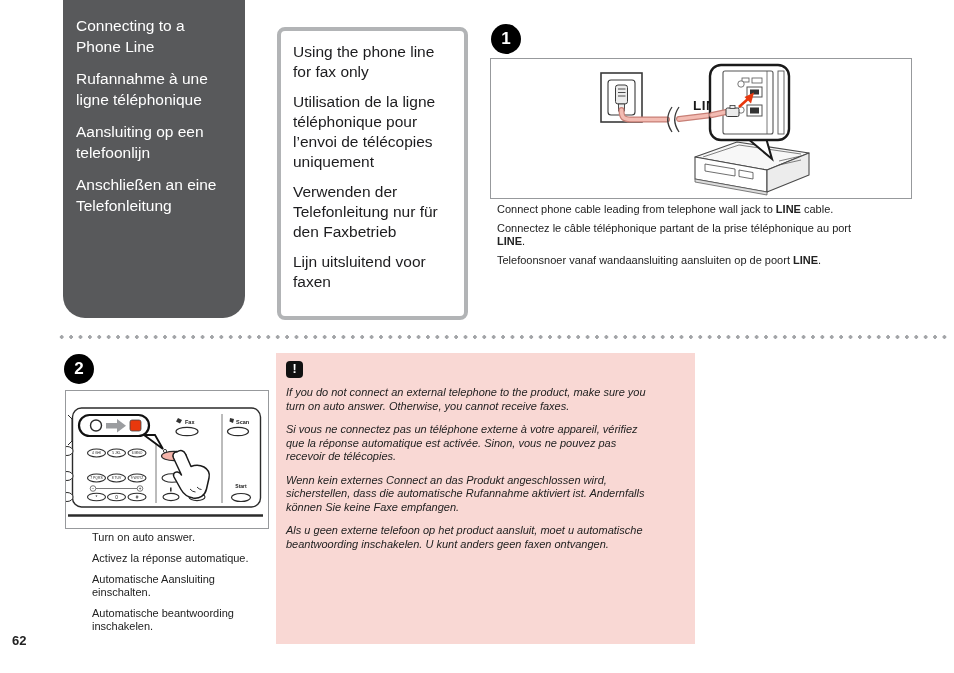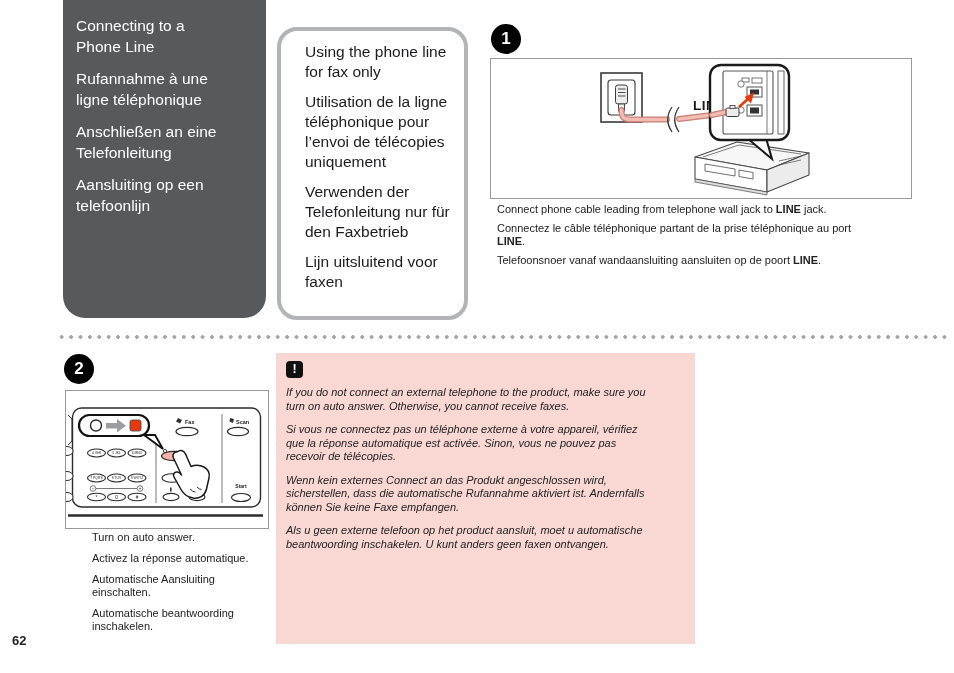--- a/index.html
+++ b/index.html
@@ -1,27 +1,27 @@
 <!DOCTYPE html>
 <html><head>
 <meta charset="utf-8">
 <style>
   html,body{margin:0;padding:0;background:#fff;}
   .page{position:relative;width:954px;height:673px;background:#fff;overflow:hidden;
         font-family:"Liberation Sans","DejaVu Sans",sans-serif;color:#222;}
   .pre{white-space:pre-line;}
 
   
-  .title-box{position:absolute;left:63px;top:0;width:203px;height:318px;background:#58595b;
+  .title-box{position:absolute;left:63px;top:0;width:182px;height:318px;background:#58595b;
              border-radius:0 0 22px 22px;box-sizing:border-box;padding:15px 10px 0 13px;}
   .title-box p{margin:0 0 11px 0;color:#fff;font-size:15.5px;line-height:21px;font-weight:500;}
 
   
   .subtitle-box{position:absolute;left:277px;top:27px;width:191px;height:293px;background:#fff;
-                border:4px solid #b2b4b6;border-radius:20px;box-sizing:border-box;padding:11px 11px 0 24px;}
+                border:4px solid #b2b4b6;border-radius:8px;box-sizing:border-box;padding:11px 11px 0 12px;}
   .subtitle-box p{margin:0 0 10px 0;color:#1c1c1e;font-size:15.5px;line-height:20px;}
 
   
   .marker{position:absolute;width:30px;height:30px;border-radius:50%;background:#000;color:#fff;
           font-size:17px;font-weight:bold;display:flex;align-items:center;justify-content:center;}
   .marker1{left:491px;top:24px;}
   .marker2{left:64px;top:354px;}
 
   
   .diagram-box{position:absolute;left:490px;top:58px;width:420px;height:139px;border:1px solid #97999c;background:#fff;}
@@ -56,24 +56,24 @@
 </head>
 <body>
 
 <div class="page">
 
   <div class="title-box">
     <p class="pre">Connecting to a
 Phone Line</p>
     <p class="pre">Rufannahme à une
 ligne téléphonique</p>
+    <p class="pre">Aansluiting op een
+telefoonlijn</p>
     <p class="pre">Anschließen an eine
 Telefonleitung</p>
-    <p class="pre">Aansluiting op een
-telefoonlijn</p>
   </div>
 
   <div class="subtitle-box">
     <p class="pre">Using the phone line
 for fax only</p>
     <p class="pre">Utilisation de la ligne
 téléphonique pour
 l’envoi de télécopies
 uniquement</p>
     <p class="pre">Verwenden der
@@ -157,21 +157,21 @@
 
         <g>
           <line x1="248" y1="48" x2="258" y2="39" stroke="#e8380d" stroke-width="2.6"></line>
           <polygon points="263,33.5 253.5,38 260,44.5" fill="#e8380d"></polygon>
         </g>
       </g>
     </svg>
   </div>
 
   <div class="captions1">
-    <p class="pre"><span>Connect phone cable leading from telephone wall jack to </span><span class="b">LINE</span><span> jack.</span></p>
+    <p class="pre"><span>Connect phone cable leading from telephone wall jack to </span><span class="b">LINE</span><span> cable.</span></p>
     <p class="pre"><span>Connectez le câble téléphonique partant de la prise téléphonique au port
 </span><span class="b">LINE</span><span>.</span></p>
     <p class="pre"><span>Telefoonsnoer vanaf wandaansluiting aansluiten op de poort </span><span class="b">LINE</span><span>.</span></p>
   </div>
 
   <div class="dots"></div>
 
   <div class="marker marker2">
     <span>2</span>
   </div>

